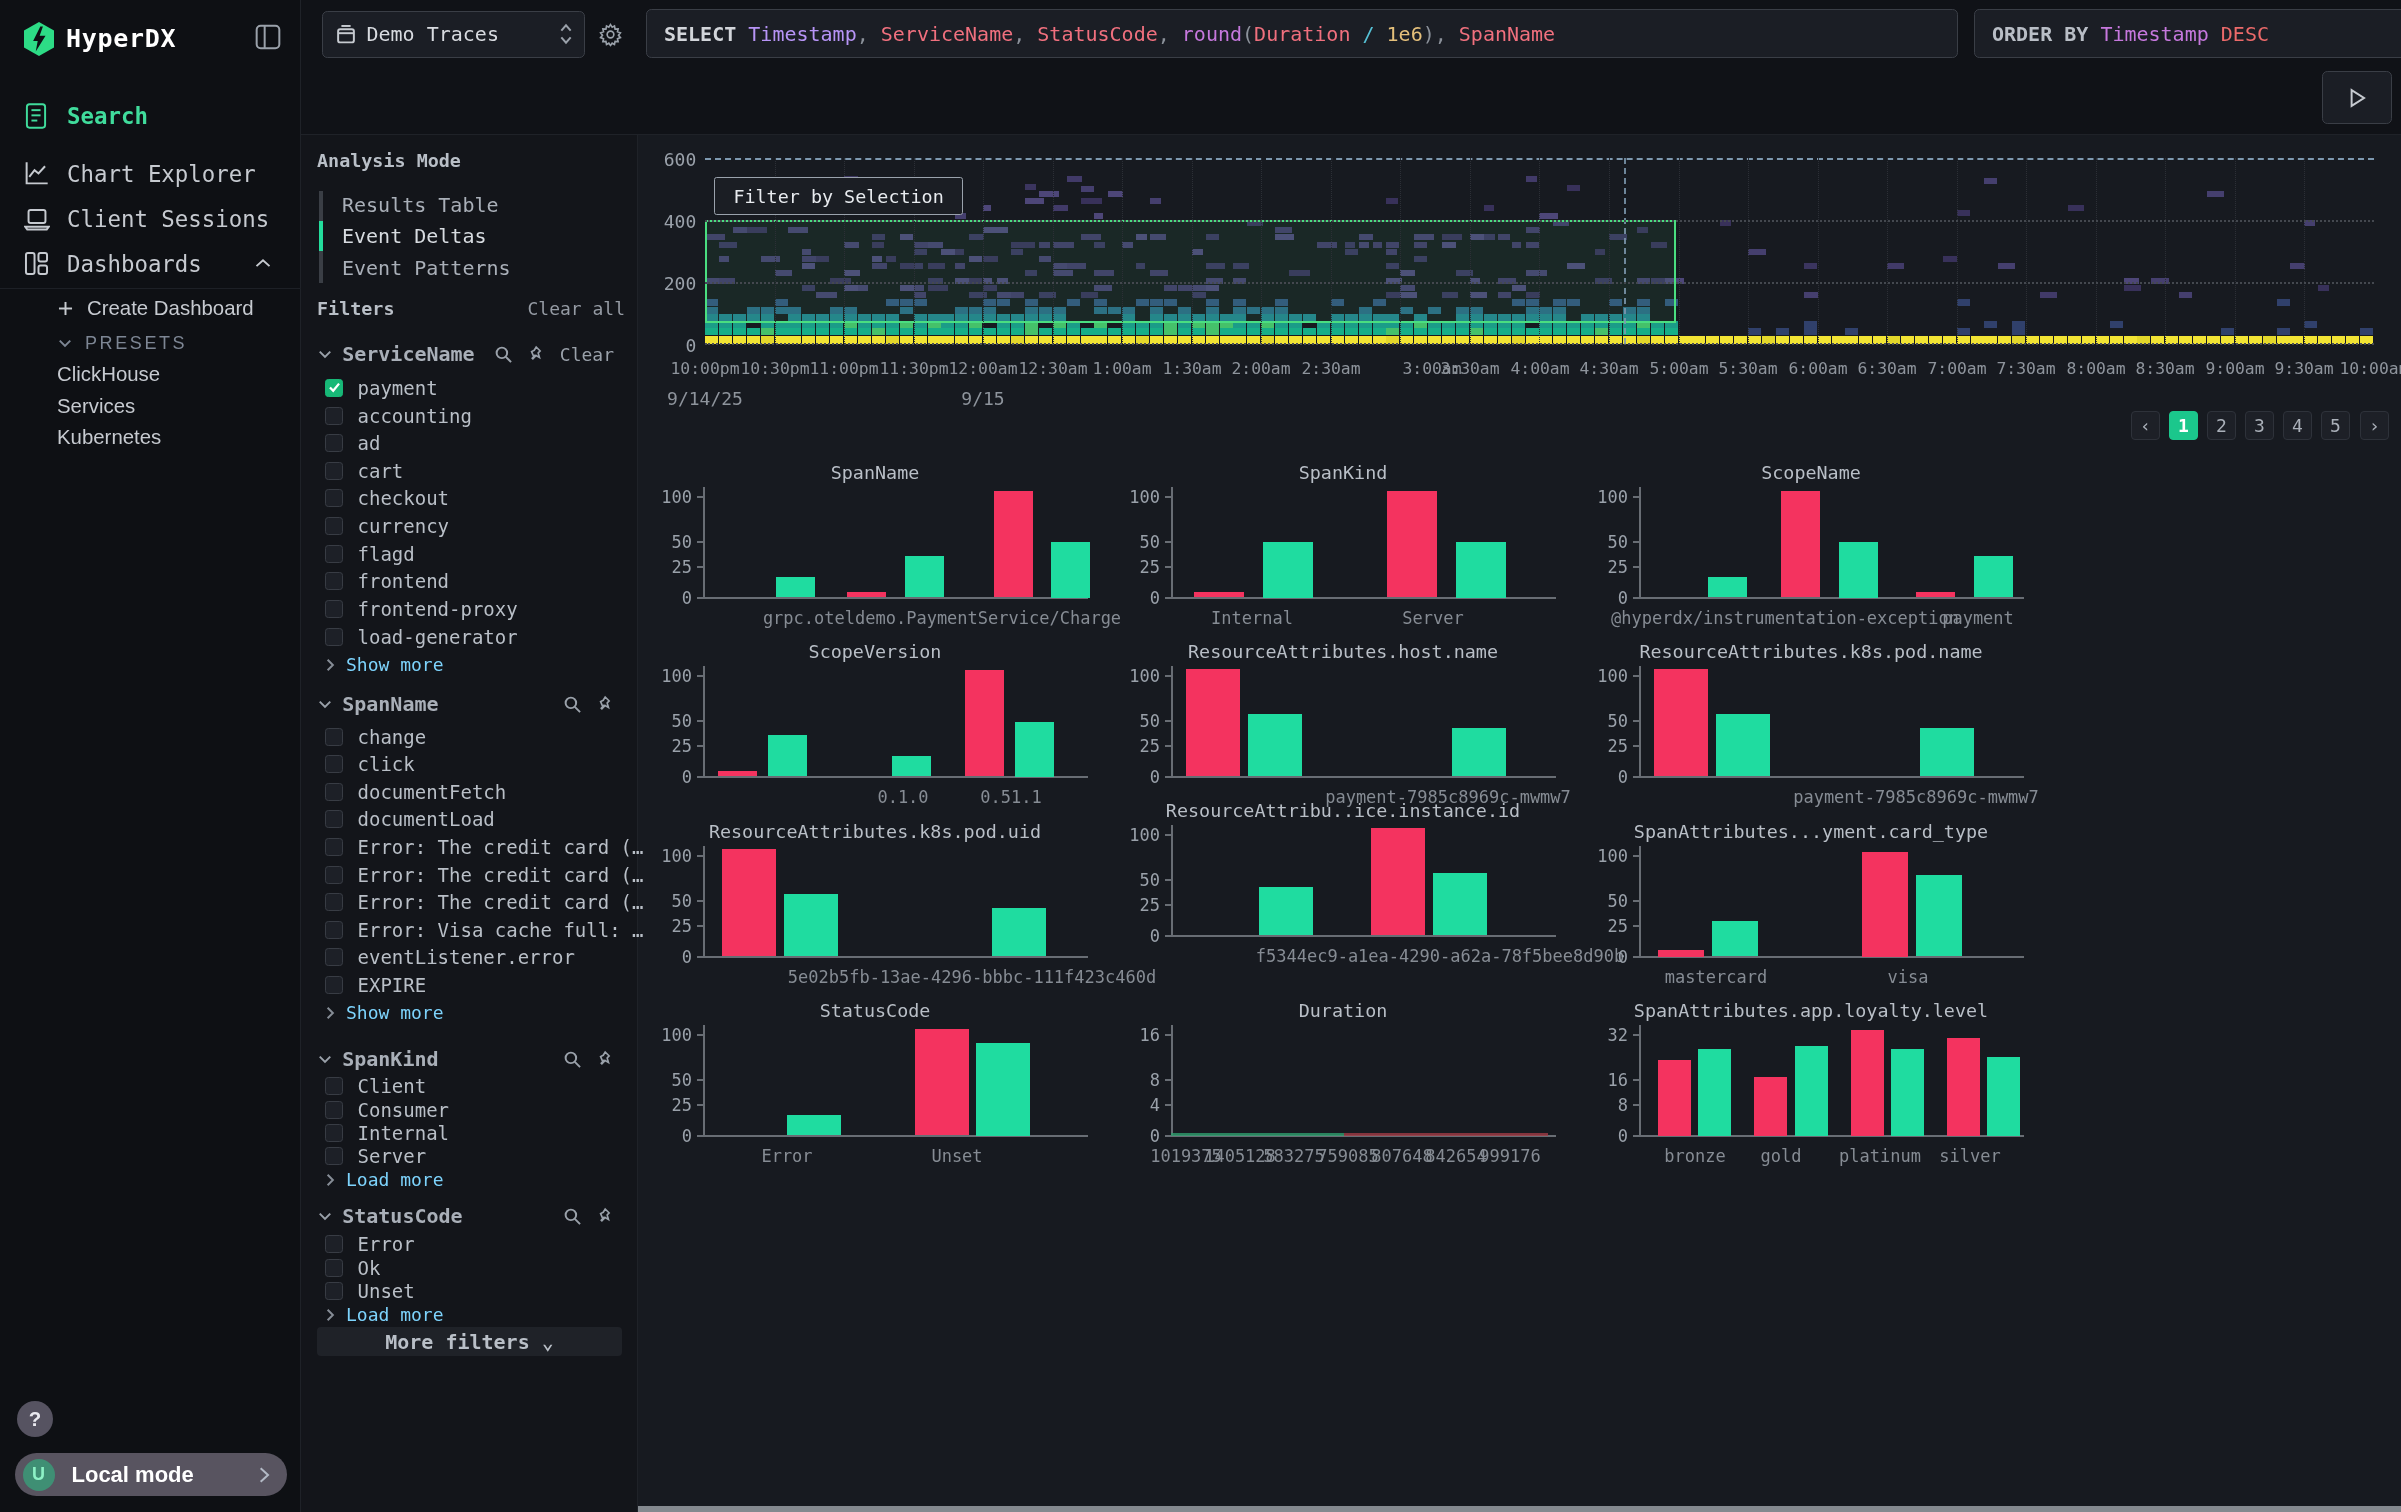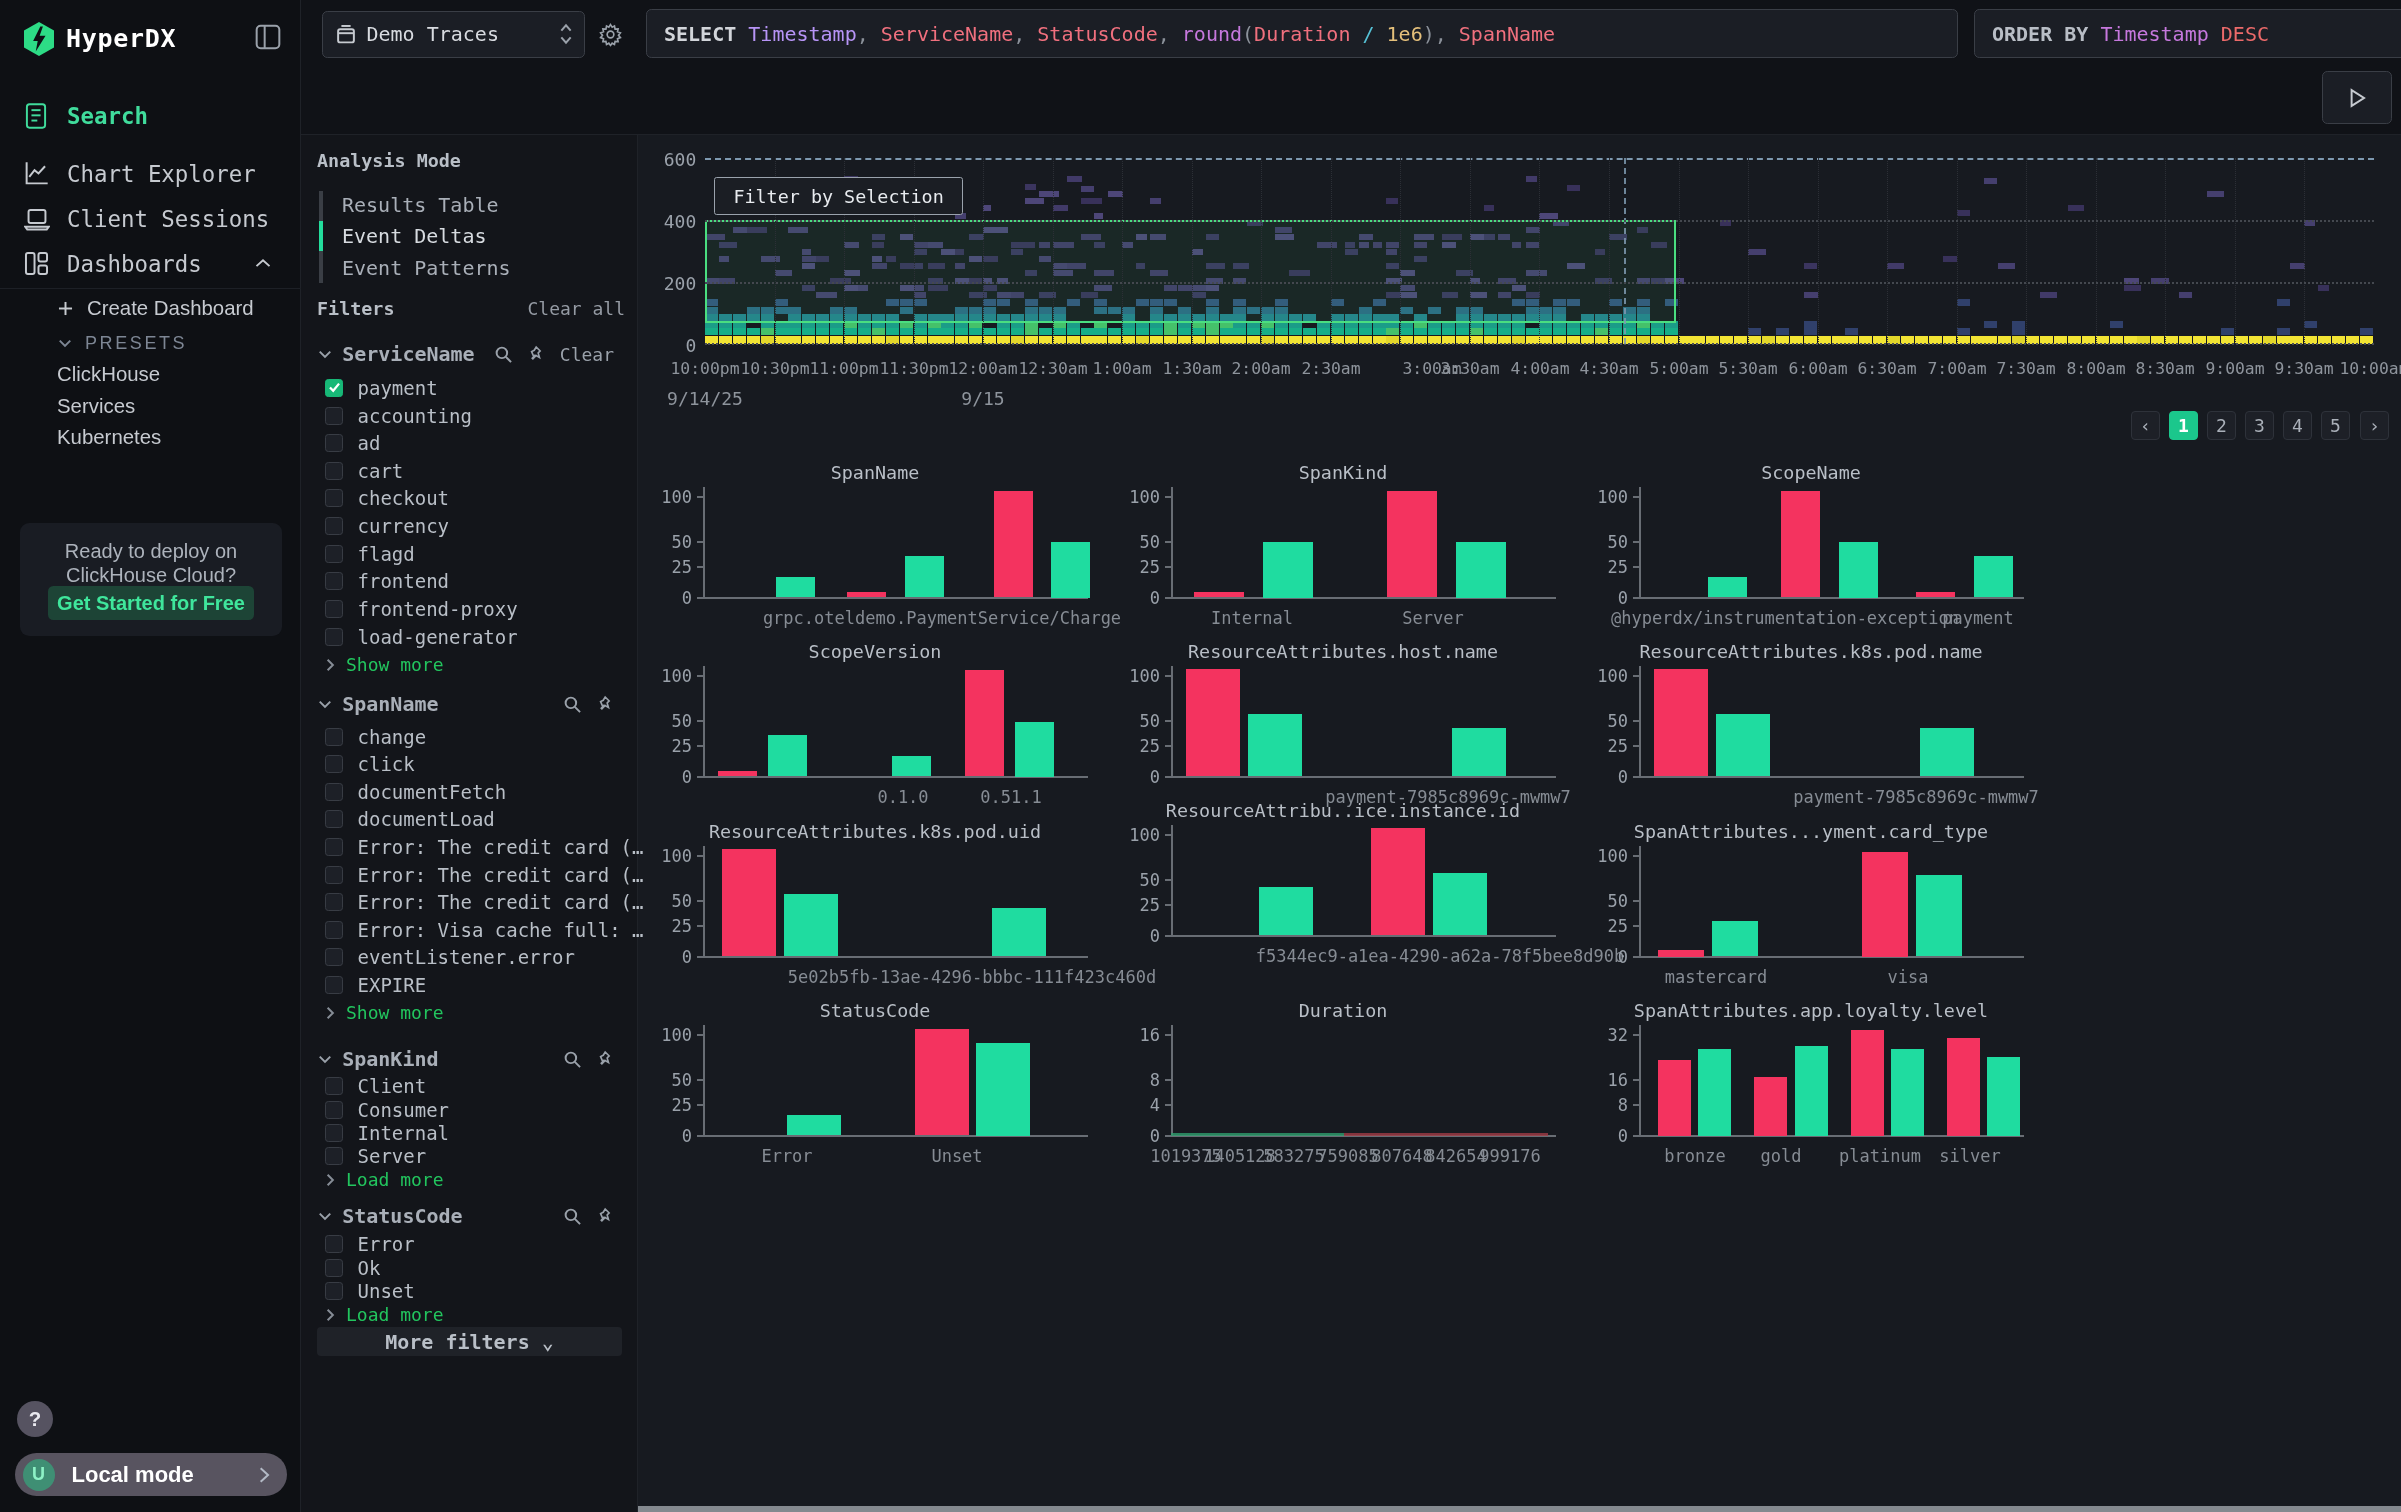--- a/index.html
+++ b/index.html
@@ -63,21 +63,21 @@
   #mode-bar { position:absolute; left:18.4px; top:56px; width:4px; height:92px; background:#3a3e45; }
   #mode-bar-active { position:absolute; left:18.4px; top:86px; width:4px; height:30px; background:#23dd9c; }
   .grp-header { position:absolute; left:16px; width:309px; height:26px; display:flex; align-items:center; }
   .grp-name { font-size:20px; font-weight:bold; color:#a9afb8; margin-left:9.2px; }
   .grp-icons { position:absolute; right:12px; display:flex; align-items:center; gap:14.5px; color:#9aa1aa; }
   .grp-clear { font-size:18px; color:#9aa1aa; }
   .chk-row { position:absolute; left:24px; width:289px; height:25px; display:flex; align-items:center; }
   .chk-box { width:18px; height:18px; border-radius:3.3px; background:#1d2027; border:1.3px solid #383c44; flex:none; }
   .chk-box.checked { background:#17b877; border-color:#17b877; display:flex; align-items:center; justify-content:center; }
   .chk-label { margin-left:14.5px; font-size:19px; color:#b9bfc7; white-space:nowrap; }
-  .grp-footer { position:absolute; left:24px; font-size:18px; color:#22c55e; display:flex; align-items:center; gap:10.5px; }
+  .grp-footer { position:absolute; left:24px; font-size:18px; color:#7dd3fc; display:flex; align-items:center; gap:10.5px; }
   #more-filters { position:absolute; left:16px; top:1192px; width:305px; height:29px; background:#1f2228; border:none; border-radius:4px;
     color:#b9bfc7; font-size:20px; font-weight:bold; font-family:"DejaVu Sans Mono", monospace; }
 
   
   #main { position:absolute; left:638px; top:135px; width:1764px; height:1378px; background:#171a20; }
   #hm-plot { position:absolute; left:67px; top:23px; width:1669px; height:186px; }
   .hm-cell { position:absolute; }
   .hm-vgrid { position:absolute; top:0; height:186px; border-left:1.3px dotted #2c2f36; }
   .hm-hgrid { position:absolute; left:0; width:1669px; border-top:2px dotted #44484f; }
   #hm-topline { position:absolute; left:0; top:0; width:1669px; border-top:2px dashed #7e99b0; }
@@ -191,25 +191,20 @@
     <div class="sub-item sans" style="top:363px;">
         <span>ClickHouse</span>
       </div>
     <div class="sub-item sans" style="top:395px;">
         <span>Services</span>
       </div>
     <div class="sub-item sans" style="top:426px;">
         <span>Kubernetes</span>
       </div>
 
-    <div id="deploy-card">
-      <div class="deploy-line sans" style="position:absolute; top:17px;">Ready to deploy on</div>
-      <div class="deploy-line sans" style="position:absolute; top:41px;">ClickHouse Cloud?</div>
-      <button id="deploy-cta">Get Started for Free</button>
-    </div>
 
     <div id="help-btn" class="sans">?</div>
     <div id="local-pill">
       <div id="local-avatar" class="sans">U</div>
       <div id="local-label" class="sans">Local mode</div>
       <span id="local-chevron">
         <svg width="16" height="20" viewBox="0 0 24 30" fill="none" stroke="#b3bac6" stroke-width="3">
             <polyline points="7,5 18,15 7,25"></polyline>
           </svg>
       </span>

